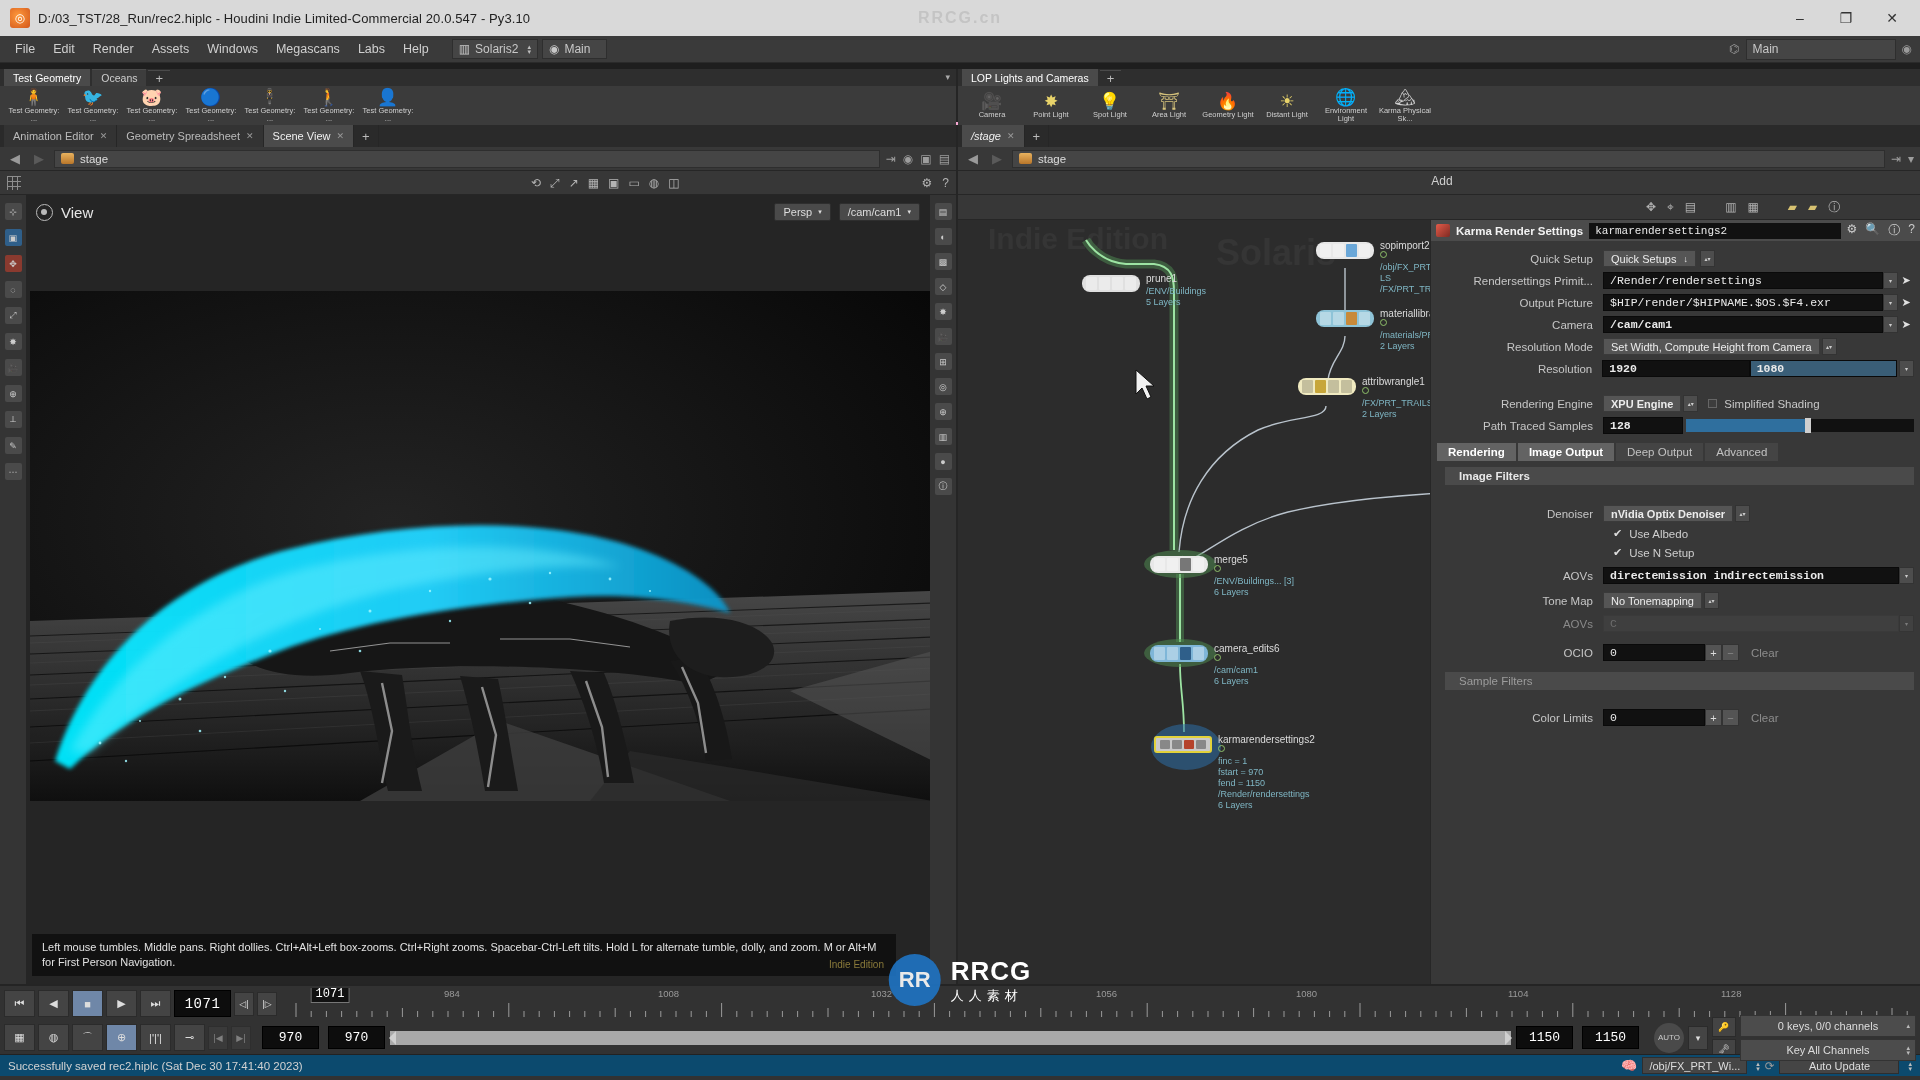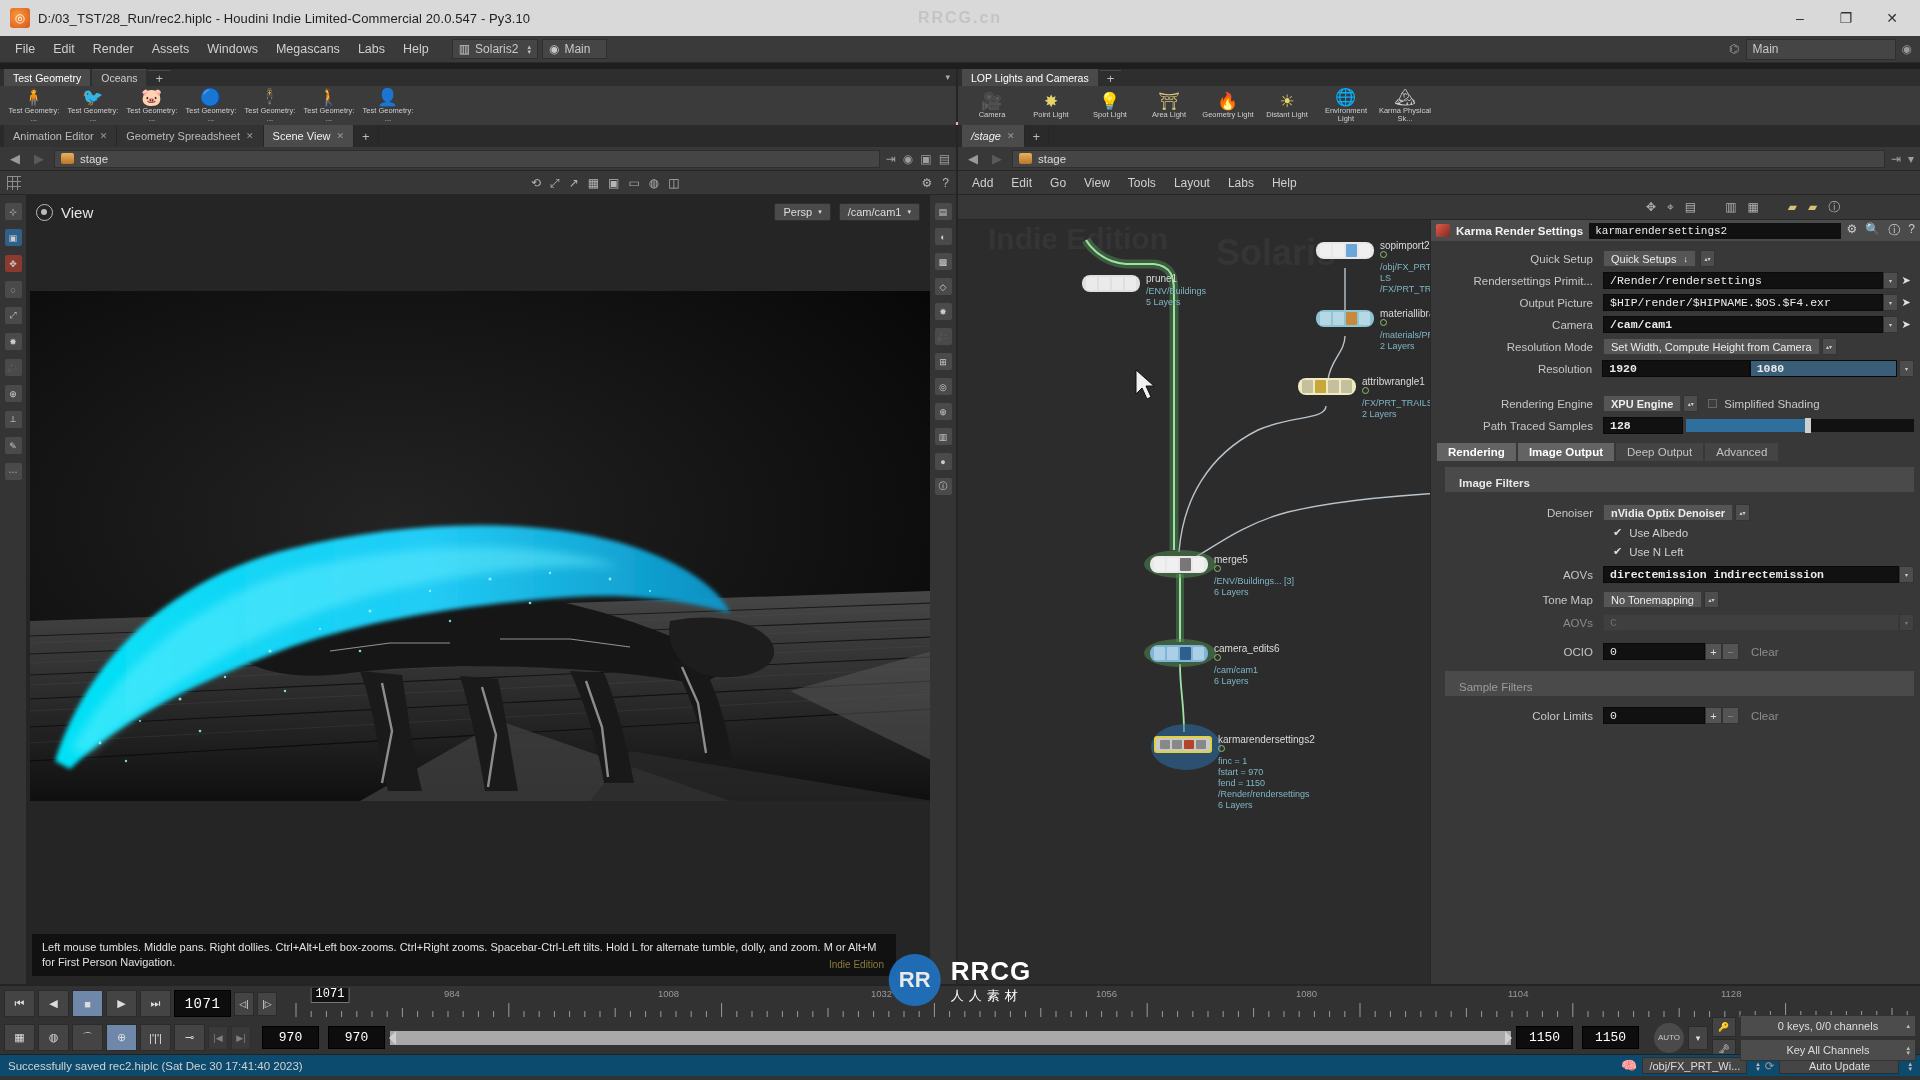--- a/index.html
+++ b/index.html
@@ -105,21 +105,21 @@
   .vp-pill { background:#4a4a4a; border:1px solid #2e2e2e; border-radius:2px;
      padding:2px 8px; font-size:11px; color:#ddd; display:flex; align-items:center; gap:6px;}
   .render-img { position:absolute; left:4px; top:96px; width:903px; height:510px;
      background:#0c0c0c; overflow:hidden;}
   .vp-hint { position:absolute; left:6px; right:34px; bottom:8px; background:rgba(10,10,10,.72);
      padding:6px 10px; font-size:11px; line-height:15px; color:#e2e2e2;}
   .vp-hint .edi { position:absolute; right:12px; bottom:4px; color:#8a7a3a; font-size:10px;}
 
   
   .lopmenus { height:24px; background:#383838; display:flex; align-items:center;
-     gap:2px; padding-left:6px; border-bottom:1px solid #262626;}
+     gap:2px; padding-left:6px; border-bottom:1px solid #262626;flex-direction:column;}
   .lopmenus .mi { padding:3px 8px; font-size:12px; color:#d0d0d0;}
   .netbar { height:25px; background:#373737; display:flex; align-items:center; gap:11px;
      padding:0 8px; border-bottom:1px solid #262626; color:#b0b0b0; font-size:12px;}
   .netview { flex:1; position:relative; background:#2c2c2c; overflow:hidden;}
 
   
   .wm-solaris { position:absolute; font-weight:bold; color:rgba(255,255,255,.045);
      pointer-events:none;}
   .node { position:absolute; }
   .node .body { width:58px; height:17px; border-radius:8px/8px; position:relative;
@@ -162,21 +162,21 @@
      display:flex; align-items:center; justify-content:center; font-size:6px; color:#ccc;}
   .parrow { width:16px; text-align:center; color:#e0e0e0; font-size:11px;}
   .chk { width:9px; height:9px; border:1px solid #666; background:#3d3d3d; }
   .slider { flex:1; height:13px; position:relative; background:#111; margin-left:3px;}
   .slider .fill { position:absolute; left:0; top:0; bottom:0; background:#2f6f9e;}
   .slider .knob { position:absolute; top:-1px; width:6px; height:15px; background:#cfcfcf;}
 
   .tabrow { display:flex; margin-top:8px; padding-left:6px; gap:2px;}
   .ptab2 { padding:3px 11px; font-size:11.5px; background:#444; color:#c2c2c2;}
   .ptab2.act { background:#636363; color:#fff; font-weight:bold;}
-  .sectionhdr { background:#4a4a4a; margin:6px 6px 4px 14px; padding:10px 0 3px 14px;
+  .sectionhdr { background:#4a4a4a; margin:6px 6px 12px 14px; padding:3px 0 3px 14px;
      font-size:11.5px; font-weight:bold; color:#e8e8e8;}
   .sectionhdr.dim { color:#9c9c9c; font-weight:normal;}
   .chkrow { display:flex; align-items:center; gap:7px; height:17px; margin-top:2px;
      padding-left:182px; font-size:11.5px; color:#cfcfcf;}
   .chkmark { color:#dcdcdc; font-size:11px;}
   .smallbtn { width:17px; height:17px; background:#545454; border:1px solid #333;
      display:flex; align-items:center; justify-content:center; font-size:11px; color:#ddd;}
   .cleartxt { font-size:11.5px; color:#8d8d8d; margin-left:12px;}
 
   
@@ -809,21 +809,21 @@
               <span>nVidia Optix Denoiser</span>
             </div>
             <div class="pdrop" style="margin-left:2px">▴▾</div>
           </div>
           <div class="chkrow">
             <span class="chkmark">✔</span>
             <span>Use Albedo</span>
           </div>
           <div class="chkrow">
             <span class="chkmark">✔</span>
-            <span>Use N Left</span>
+            <span>Use N Setup</span>
           </div>
           <div class="parmrow" style="margin-top:5px">
             <div class="plabel">AOVs</div>
             <div class="ptxt" style="flex:1; font-weight:bold">directemission indirectemission</div>
             <div class="pdrop">▾</div>
           </div>
           <div class="parmrow" style="margin-top:6px">
             <div class="plabel">Tone Map</div>
             <div class="pmenu">
               <span>No Tonemapping</span>

